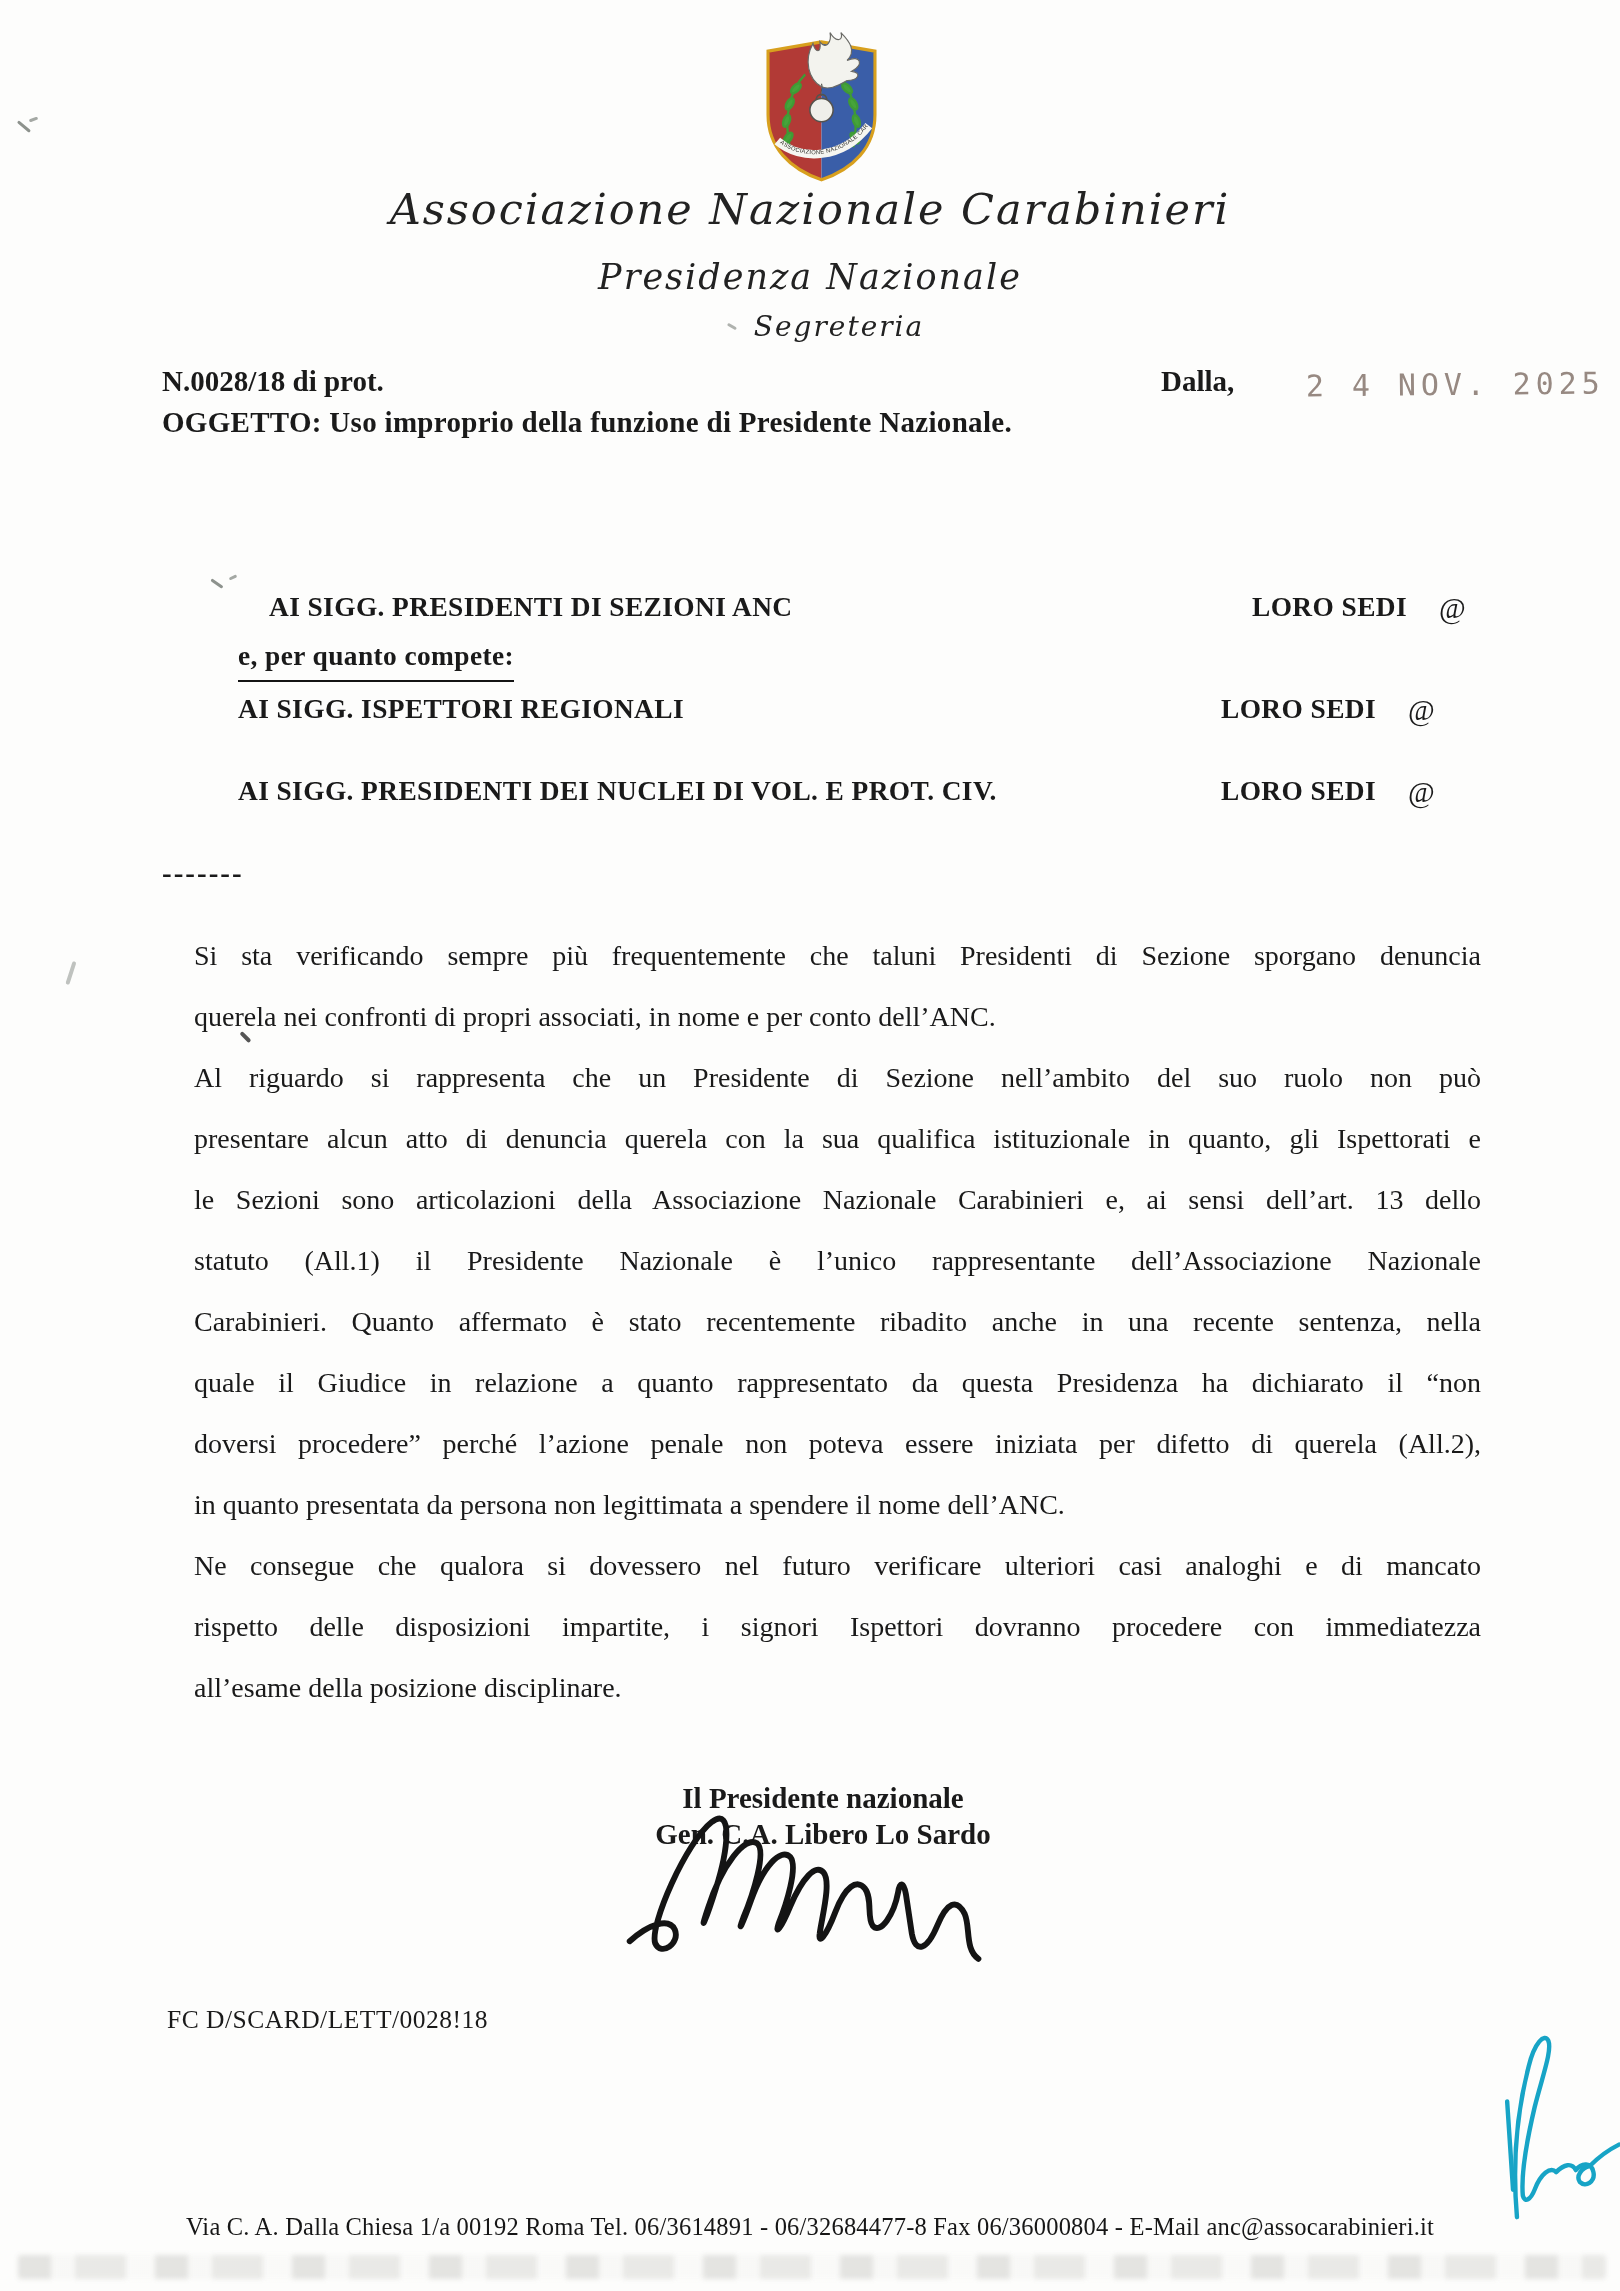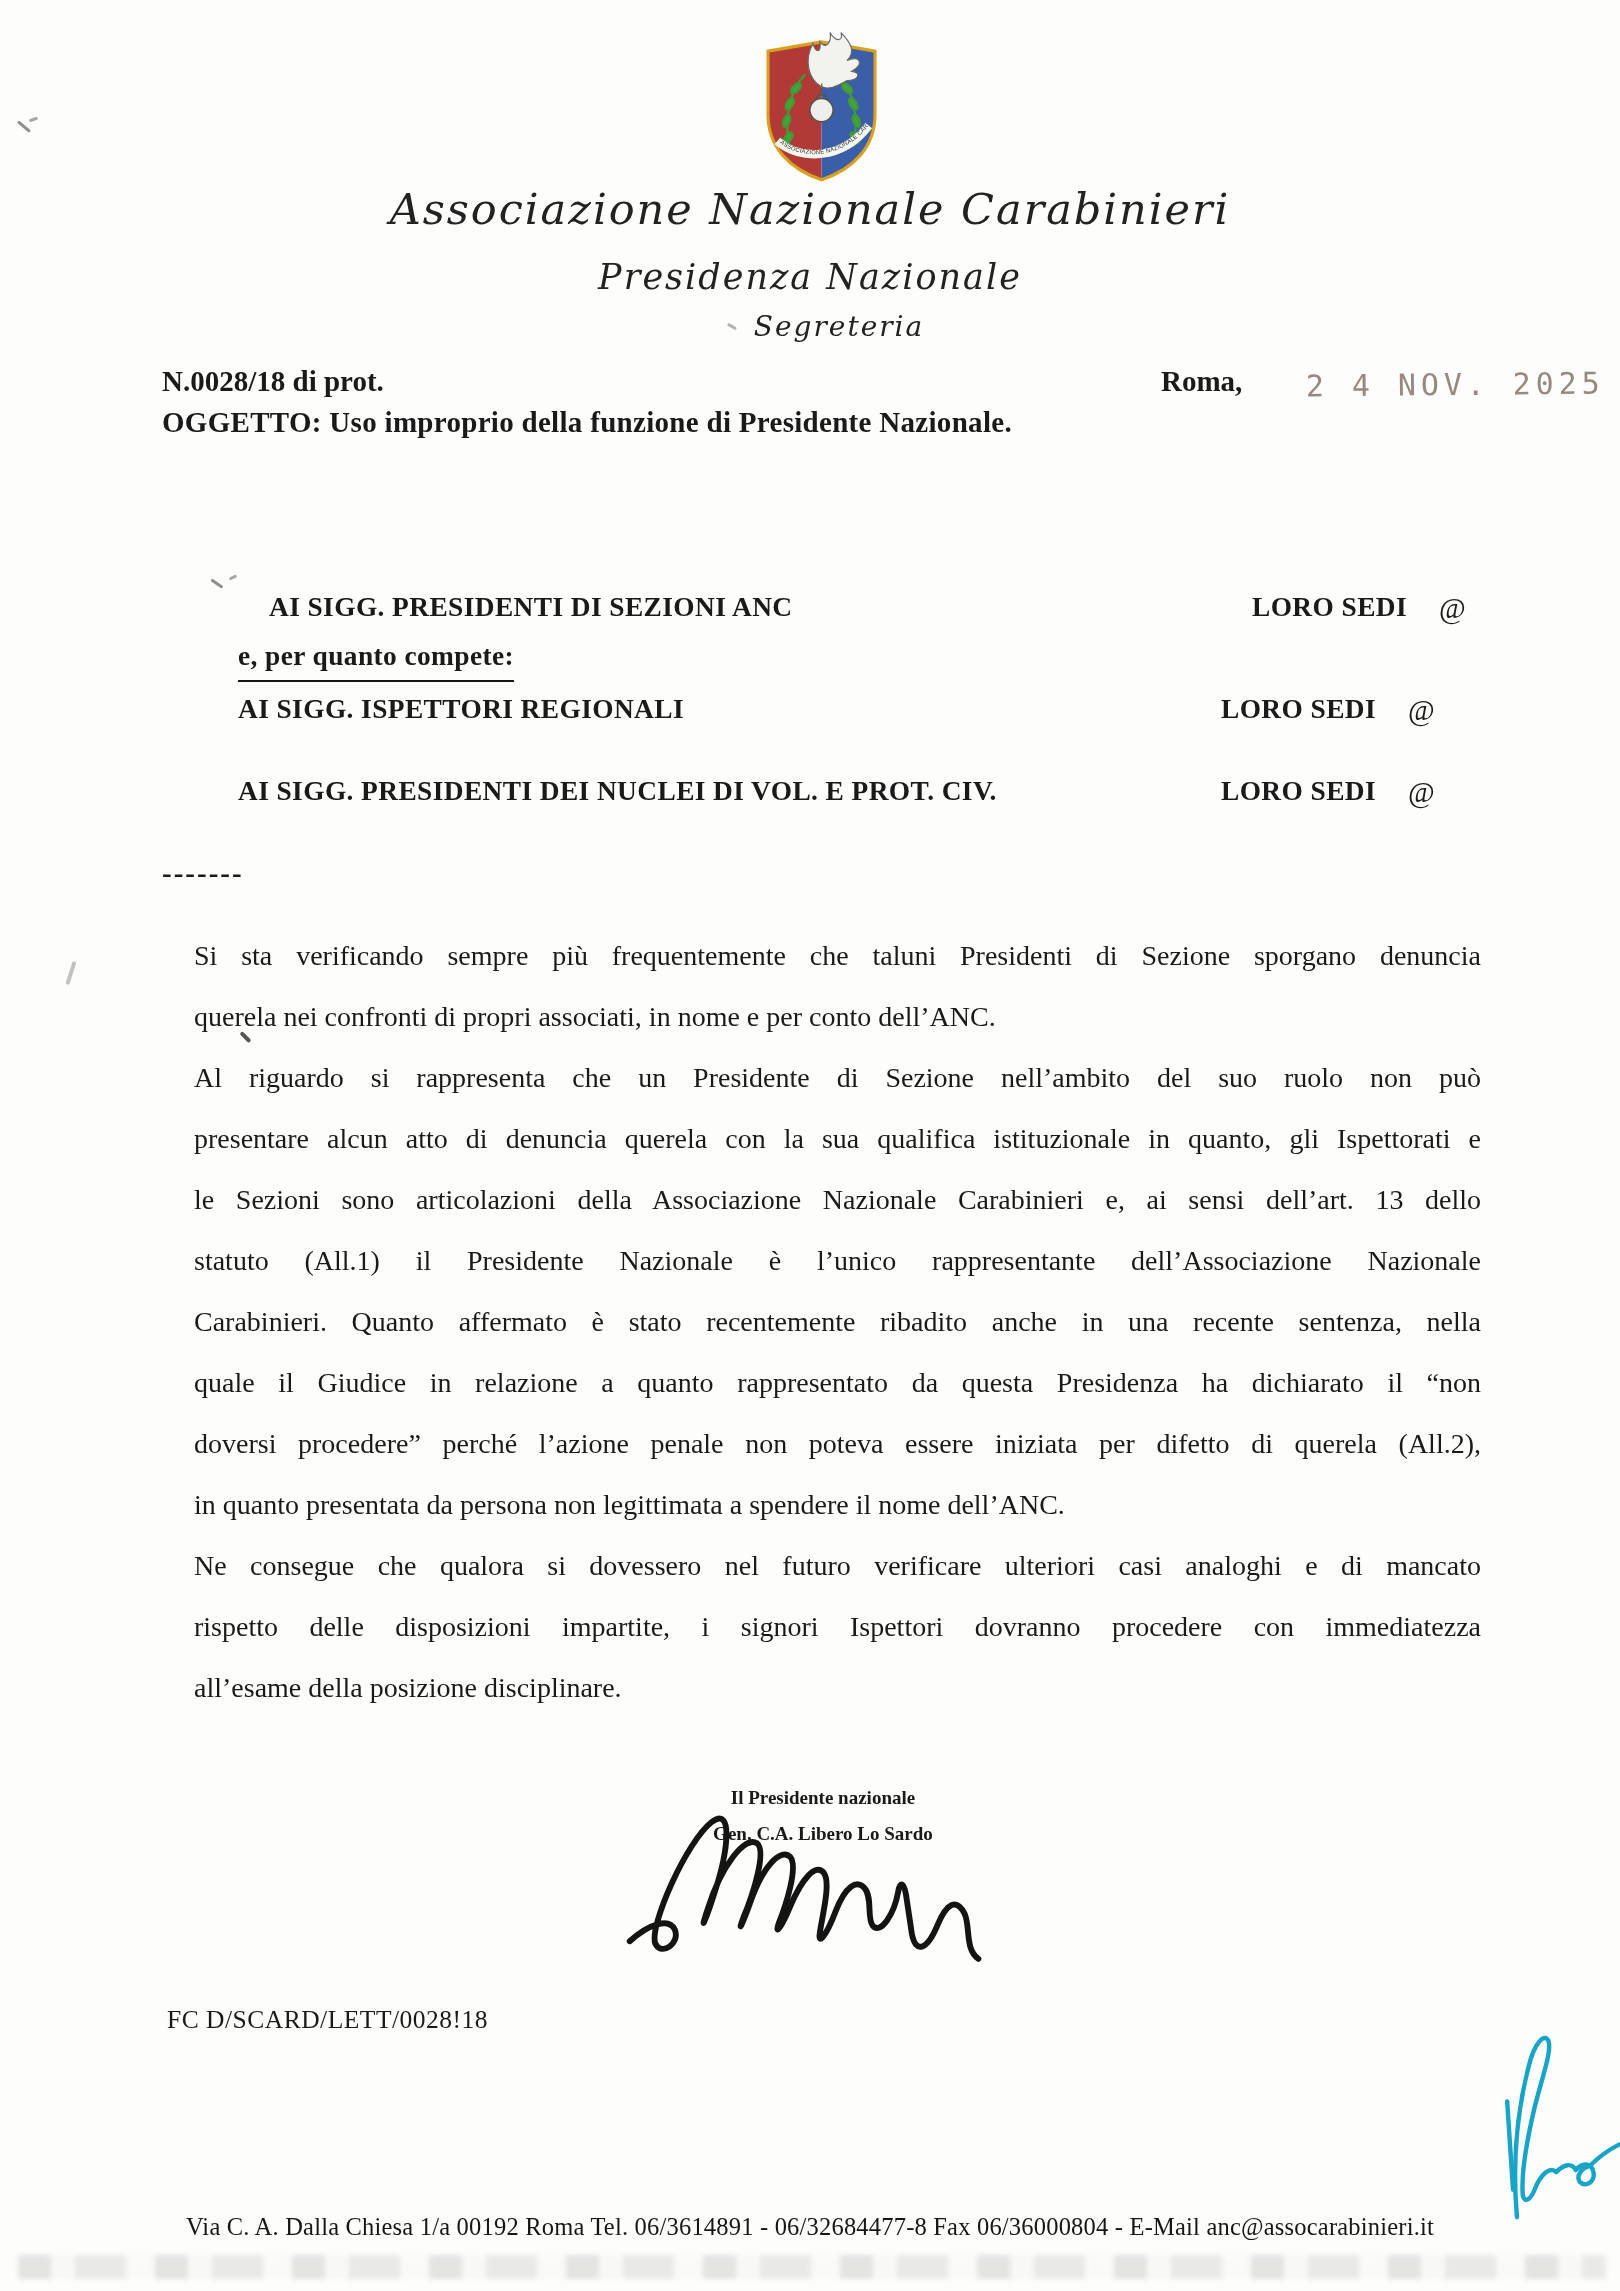--- a/index.html
+++ b/index.html
@@ -26,21 +26,21 @@
   .recip{font-size:27.4px;font-weight:700;letter-spacing:0.4px;}
   .recip-to{left:238px;}
   .recip-dest{left:1221px;}
   .recip-at{font-size:29px;left:1408px;font-weight:400;}
   .r0{top:592px;margin-left:31px;} .rnote{top:641px;} .r1{top:694px;} .r2{top:776px;}
   .underl{border-bottom:2.9px solid #141414;padding-bottom:8px;display:inline-block;}
   .dashes{top:857px;left:162px;font-size:29px;font-weight:700;letter-spacing:2px;}
   .bodytext{top:925px;left:162px;width:1319px;font-size:28px;}
   .bline{height:61px;line-height:61px;text-align:justify;text-align-last:justify;white-space:nowrap0;margin-left:32px;}
   .bline.last{text-align-last:left;}
-  .sigblock{top:1780px;left:470px;width:706px;text-align:center;font-size:19px;font-weight:700;line-height:36px;}
+  .sigblock{top:1780px;left:470px;width:706px;text-align:center;font-size:29px;font-weight:700;line-height:36px;}
   .sig-svg{top:1796px;left:616px;}
   .refline{top:2005px;left:167px;font-size:25.5px;letter-spacing:0.5px;}
   .paraph-svg{top:2025px;left:1409px;}
   .footer{top:2213px;font-size:24.5px;letter-spacing:0.2px;color:#161616;}
   .ghostband{
     top:2255px;left:17.6px;width:1588px;height:23.5px;
     background:repeating-linear-gradient(90deg,
       rgba(140,140,132,.30) 0 33px, rgba(190,190,182,.10) 33px 57px,
       rgba(150,150,142,.26) 57px 108px, rgba(200,200,192,.08) 108px 137px);
     filter:blur(2.5px);border-radius:2.9px;opacity:.75;
@@ -87,21 +87,21 @@
         <textPath href="#ribPath" startOffset="4">ASSOCIAZIONE NAZIONALE CARABINIERI</textPath>
       </text>
     </g>
   </svg>
 
   <div class="abs center-row script org-title">Associazione Nazionale Carabinieri</div>
   <div class="abs center-row script office-title">Presidenza Nazionale</div>
   <div class="abs center-row script suboffice-title">Segreteria</div>
 
   <div class="abs bold proto">N.0028/18 di prot.</div>
-  <div class="abs bold city">Roma,</div>
+  <div class="abs bold city">Dalla,</div>
   <div class="abs stamp">2 4 NOV. 2025</div>
   <div class="abs bold subject">OGGETTO: Uso improprio della funzione di Presidente Nazionale.</div>
 
   <div class="abs recip recip-to r0">AI SIGG. PRESIDENTI DI SEZIONI ANC</div>
   <div class="abs recip recip-dest r0">LORO SEDI</div>
   <div class="abs recip recip-at r0">@</div>
 
   <div class="abs recip recip-to rnote"><span class="underl">e, per quanto compete:</span></div>
 
   <div class="abs recip recip-to r1">AI SIGG. ISPETTORI REGIONALI</div>

